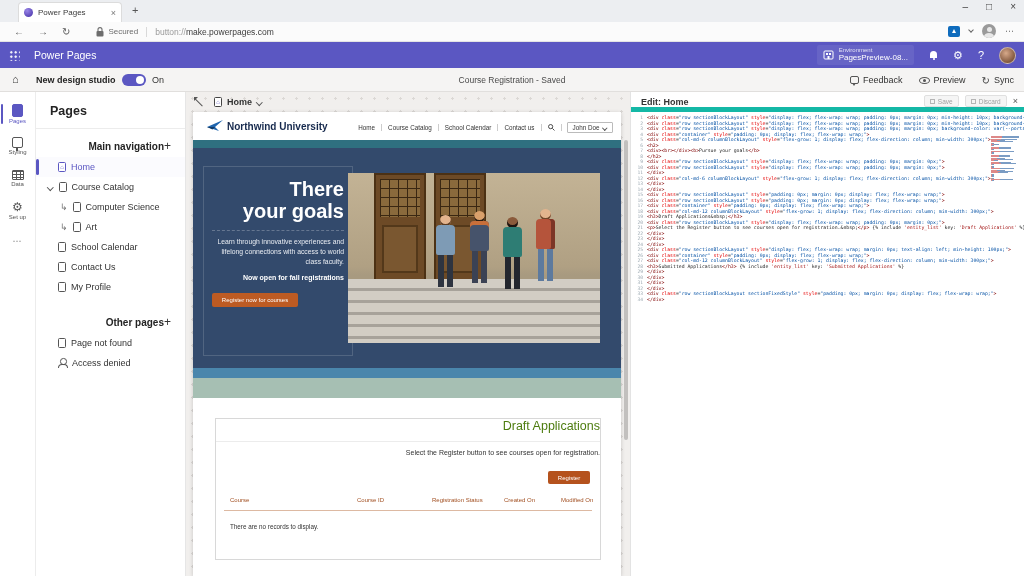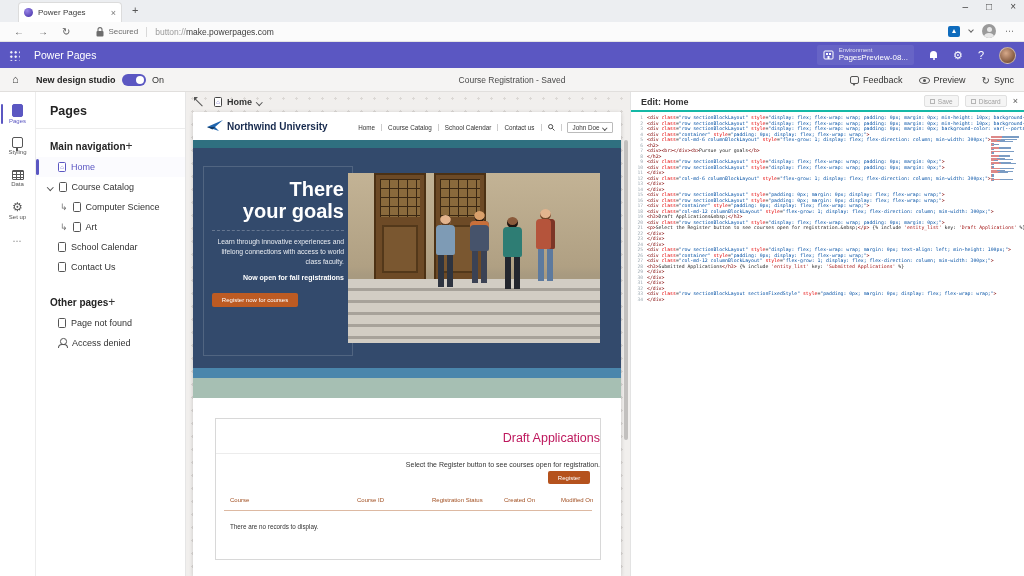--- a/index.html
+++ b/index.html
@@ -71,21 +71,21 @@
   .ri-styling { width:11px; height:11px; border:1.4px solid #565656; border-radius:2px; position:relative; }
   .ri-styling::after { content:""; position:absolute; left:3px; bottom:-4px; width:2px; height:4px; background:#565656; }
   .ri-data { width:12px; height:10px; border:1.3px solid #565656; border-radius:1px; background:linear-gradient(#565656 1px, transparent 1px) 0 3px/100% 3px, linear-gradient(90deg,#565656 1px, transparent 1px) 3px 0/4px 100%; }
   .ri-setup { font-size:12px; color:#565656; line-height:1; }
   .rail-more { margin-top:10px; font-size:9px; color:#555; letter-spacing:1px; }
 
   
   .panel { position:absolute; left:36px; top:92px; width:150px; height:484px; background:#fff; border-right:1px solid #e6e6e6; }
   .panel-title { margin:12px 0 0 14px; font-size:12.5px; font-weight:bold; color:#242424; }
   .panel-divider { margin:10px 0 0 0; border-top:1px solid #ececec; }
-  .sec-head { display:flex; align-items:center; justify-content:flex-start; margin:10px 14px 4px 14px; }
+  .sec-head { display:flex; align-items:center; justify-content:flex-end; margin:10px 14px 4px 14px; }
   .sec-title { font-size:10px; font-weight:bold; color:#242424; }
   .sec-add { font-size:12px; color:#333; }
   .tree-item { position:relative; display:flex; align-items:center; height:20px; padding-left:22px; gap:5px; font-size:9px; color:#333; }
   .tree-item.sub { padding-left:24px; }
   .tree-item.selected { color:#5b57c2; background:#fbfbfe; }
   .tree-item.selected::before { content:""; position:absolute; left:0; top:2px; width:2.5px; height:16px; border-radius:2px; background:#5b57c2; }
   .chev-down { width:4.5px; height:4.5px; border-right:1.2px solid #555; border-bottom:1.2px solid #555; transform:rotate(45deg); margin-right:1px; }
   .sub-arrow { font-size:9px; color:#777; }
   .pg-icon { width:8px; height:10px; border:1.1px solid #555; border-radius:1.5px; background:#fff; flex:0 0 auto; }
   .tree-item.selected .pg-icon { border-color:#5b57c2; }
@@ -143,31 +143,31 @@
   .p3 .head { background:#8a5a3b; box-shadow:0 -3px 0 0 #1d1410 inset; }
   .p3 .torso { background:#2e7d74; }
   .p3 .legs { color:#23262e; }
   .p4 .head { background:#e3b48e; box-shadow:0 -2px 0 0 #70452a inset; }
   .p4 .torso { background:#b5543b; box-shadow:-4px 0 0 0 #7c3526 inset; }
   .p4 .legs { color:#5d7a9e; }
   .blue-strip { height:10px; background:#4a86ac; }
   .sage-strip { height:20px; background:#a6bfb3; }
   .site-body { position:relative; height:178px; background:#fff; }
   .card { position:absolute; left:22px; top:20px; width:386px; height:142px; border:1px solid #d8d8d8; background:#fff; }
-  .card-title { margin:12px 0 0 14px; font-size:12.5px; color:#be185d; }
+  .card-title { margin:0 0 0 14px; font-size:12.5px; color:#4d7c0f; }
   .card-divider { margin-top:8px; border-top:1px solid #ececec; }
   .card-text { margin:7px 0 0 14px; font-size:7px; color:#333; }
   .reg-btn { position:absolute; right:10px; top:52px; width:42px; height:13px; background:#b5521d; border-radius:2px; color:#fff; font-size:6px; display:flex; align-items:center; justify-content:center; }
   .thead { position:absolute; left:8px; right:8px; top:72px; height:20px; border-bottom:1px solid #ddb9a2; }
   .th { position:absolute; top:6px; font-size:6px; color:#a14f21; white-space:nowrap; }
   .empty-text { position:absolute; left:14px; top:104px; font-size:6.3px; color:#333; }
 
   
   .editor { position:absolute; left:630px; top:92px; width:394px; height:484px; background:#fff; border-left:1px solid #e3e3e3; }
-  .ed-head { position:relative; height:20px; border-bottom:2px solid #14b8a6; }
+  .ed-head { position:relative; height:20px; border-bottom:5px solid #14b8a6; }
   .ed-title { position:absolute; left:10px; top:5px; font-size:9px; font-weight:bold; color:#333; }
   .ed-actions { position:absolute; right:6px; top:3px; display:flex; align-items:center; gap:6px; }
   .ed-btn { display:flex; align-items:center; gap:3px; height:12px; padding:0 5px; background:#f5f5f5; border:1px solid #e0e0e0; border-radius:2px; font-size:6.5px; color:#a0a0a0; }
   .ed-btn .sq { width:5px; height:5px; border:1px solid #b5b5b5; }
   .ed-close { font-size:9px; color:#555; }
   .code-area { position:relative; padding-top:3px; font-family:"DejaVu Sans Mono", monospace; }
   .code-row { display:flex; height:5.5px; line-height:5.5px; white-space:nowrap; overflow:hidden; }
   .ln { width:16px; flex:0 0 auto; text-align:right; padding-right:4px; font-size:4.6px; color:#9aa7b0; }
   .code { font-size:4.8px; color:#262626; }
   .tk-tag { color:#800000; }
@@ -308,20 +308,24 @@
       <span class="pg-icon"></span>
       <span>Art</span>
     </div>
     <div class="tree-item">
       <span class="pg-icon"></span>
       <span>School Calendar</span>
     </div>
     <div class="tree-item">
       <span class="pg-icon"></span>
       <span>Contact Us</span>
+    </div>
+    <div class="tree-item">
+      <span class="pg-icon"></span>
+      <span>My Profile</span>
     </div>
     <div class="sec-head" style="margin-top:18px;">
       <span class="sec-title">Other pages</span>
       <span class="sec-add">+</span>
     </div>
     <div class="tree-item">
       <span class="pg-icon"></span>
       <span>Page not found</span>
     </div>
     <div class="tree-item">

